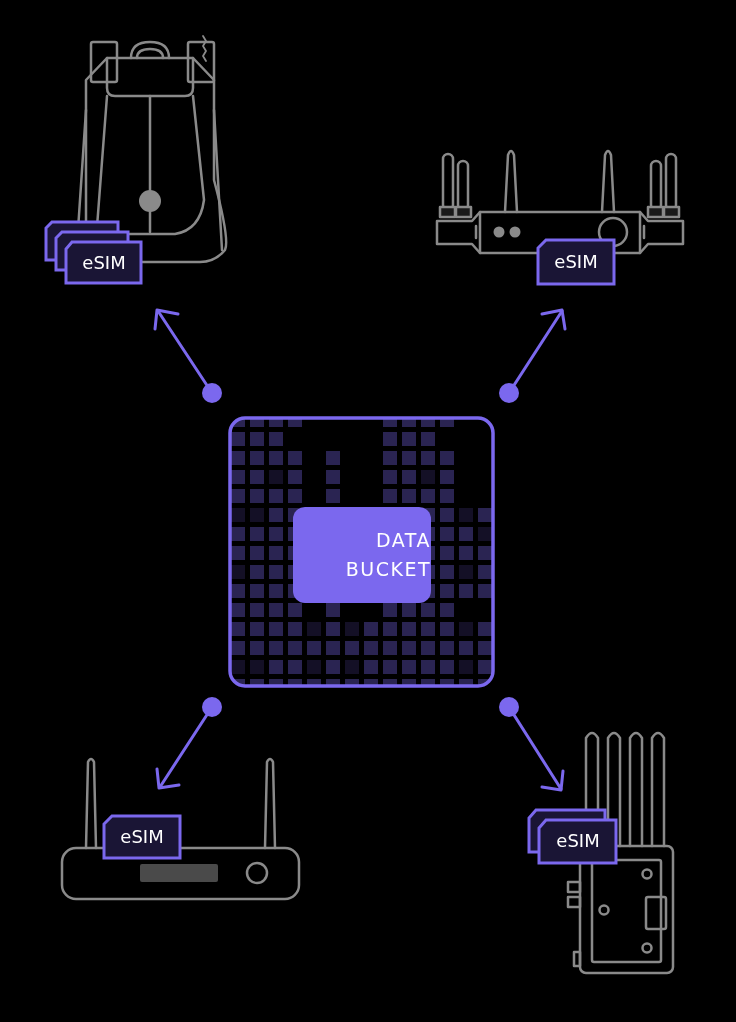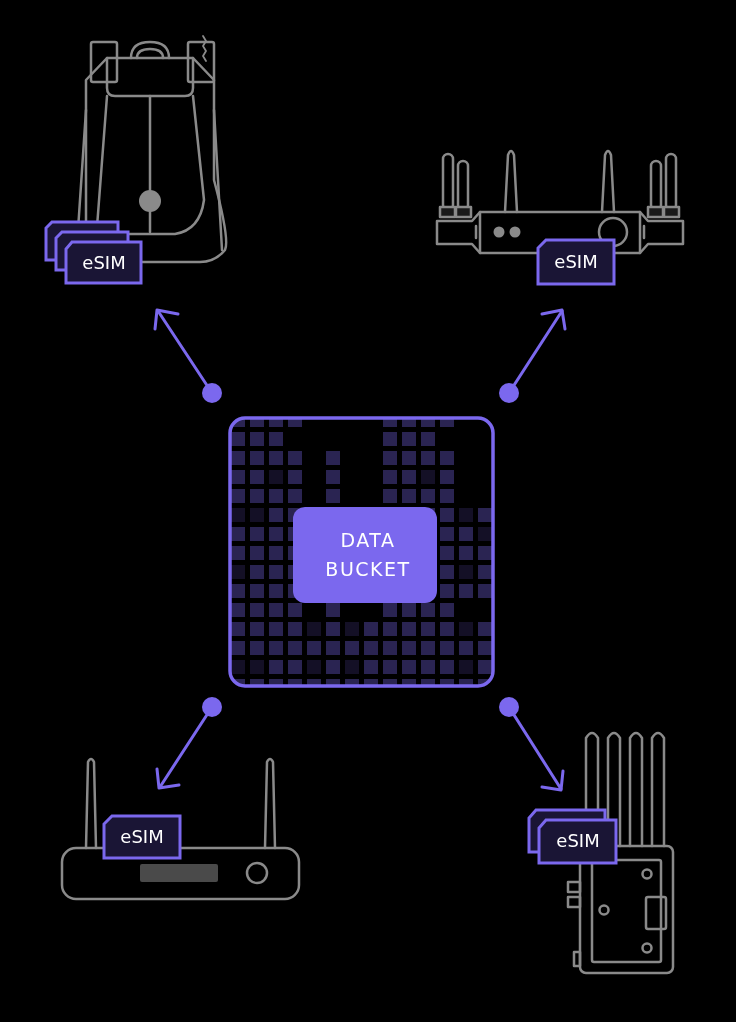--- a/index.html
+++ b/index.html
@@ -1,18 +1,18 @@
 <!DOCTYPE html>
 <html><head>
 <meta charset="utf-8">
 <style>
   html, body { margin: 0; padding: 0; background: #000; }
   body { width: 736px; height: 1022px; position: relative; overflow: hidden; font-family: "Liberation Sans", "DejaVu Sans", sans-serif; }
   svg.stage { position: absolute; left: 0; top: 0; }
-  .bucket-label { position: absolute; left: 293px; top: 507px; width: 138px; height: 96px; background: #7b68ee; border-radius: 12px; display: flex; flex-direction: column; align-items: center; justify-content: center; color: #fff; font-family: "DejaVu Sans", sans-serif; font-size: 19px; font-weight: 500; letter-spacing: 1.5px; line-height: 29px; padding-left: 6px; }
+  .bucket-label { position: absolute; left: 293px; top: 507px; width: 138px; height: 96px; background: #7b68ee; border-radius: 12px; display: flex; flex-direction: column; align-items: flex-end; justify-content: center; color: #fff; font-family: "DejaVu Sans", sans-serif; font-size: 19px; font-weight: 500; letter-spacing: 1.5px; line-height: 29px; }
   .esim-text { fill: #fff; font-family: "DejaVu Sans", sans-serif; font-size: 18px; font-weight: 500; }
 </style>
 </head>
 <body>
 
 <svg class="stage" width="736" height="1022" viewBox="0 0 736 1022">
   <defs>
     <clipPath id="bucketClip">
         <rect x="231" y="419" width="261" height="266" rx="14"></rect>
       </clipPath>

